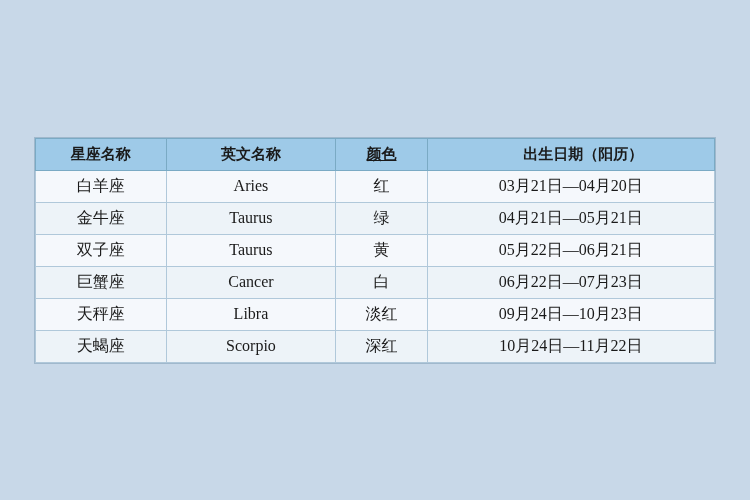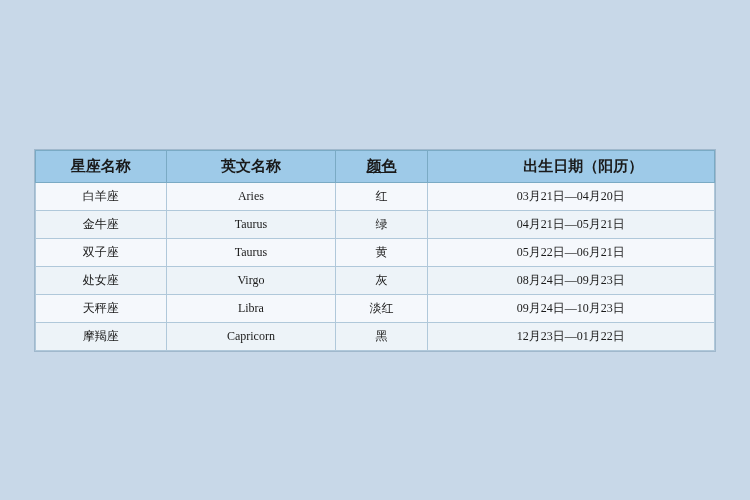--- a/index.html
+++ b/index.html
@@ -35,21 +35,21 @@
     tbody tr {
       background-color: #f5f8fc;
     }
     tbody tr:nth-child(even) {
       background-color: #edf3f8;
     }
     tbody td {
       border: 1px solid #b0c8da;
       padding: 5px 10px;
       text-align: center;
-      font-size: 12px;
+      font-size: 16px;
       color: #1a1a1a;
     }
     .col-chinese { width: 100px; }
     .col-english { width: 130px; }
     .col-color   { width: 70px; text-decoration: underline; }
     .col-date    { width: 220px; padding-left: 35px; }
   </style>
 </head>
 <body>
 
@@ -76,32 +76,32 @@
           <td>绿</td>
           <td>04月21日—05月21日</td>
         </tr>
         <tr>
           <td>双子座</td>
           <td>Taurus</td>
           <td>黄</td>
           <td>05月22日—06月21日</td>
         </tr>
         <tr>
-          <td>处女座</td>
-          <td>Virgo</td>
-          <td>灰</td>
-          <td>08月24日—09月23日</td>
+          <td>巨蟹座</td>
+          <td>Cancer</td>
+          <td>白</td>
+          <td>06月22日—07月23日</td>
         </tr>
         <tr>
           <td>天秤座</td>
           <td>Libra</td>
           <td>淡红</td>
           <td>09月24日—10月23日</td>
         </tr>
         <tr>
-          <td>摩羯座</td>
-          <td>Capricorn</td>
-          <td>黑</td>
-          <td>12月23日—01月22日</td>
+          <td>天蝎座</td>
+          <td>Scorpio</td>
+          <td>深红</td>
+          <td>10月24日—11月22日</td>
         </tr>
       </tbody>
   </table>
 </div>
 
 </body></html>

